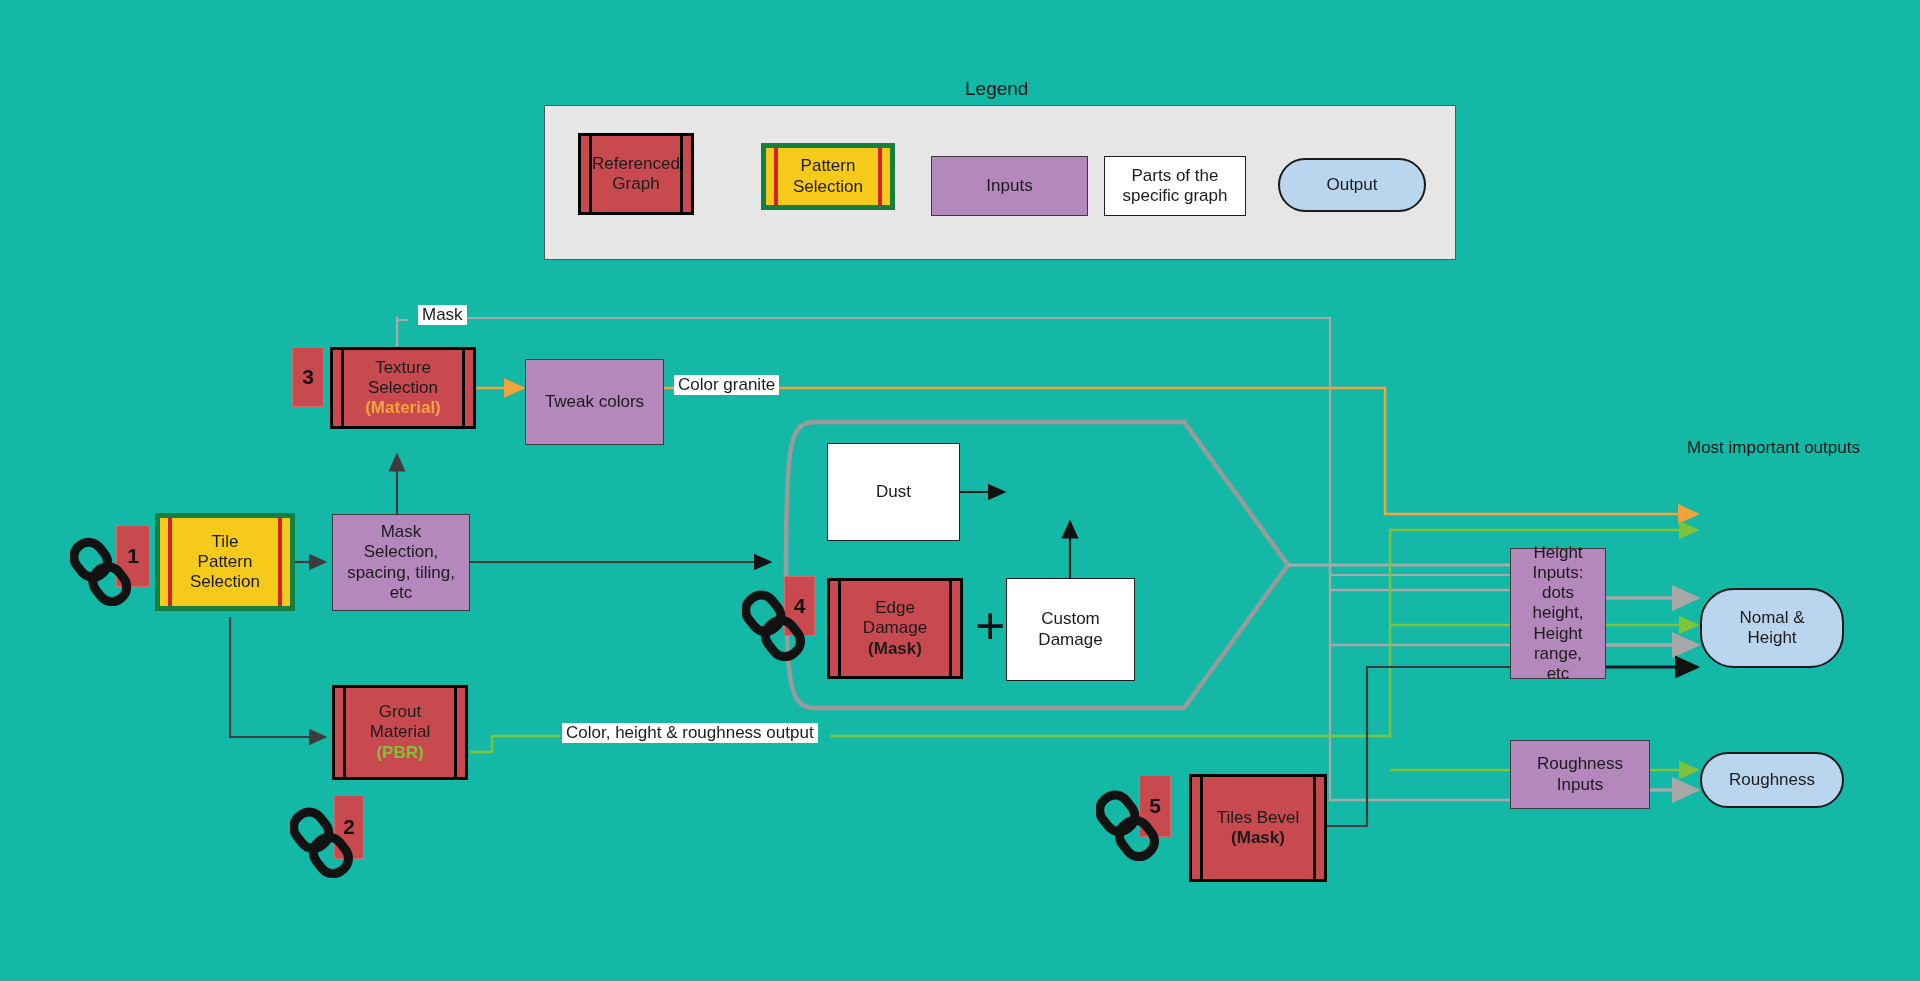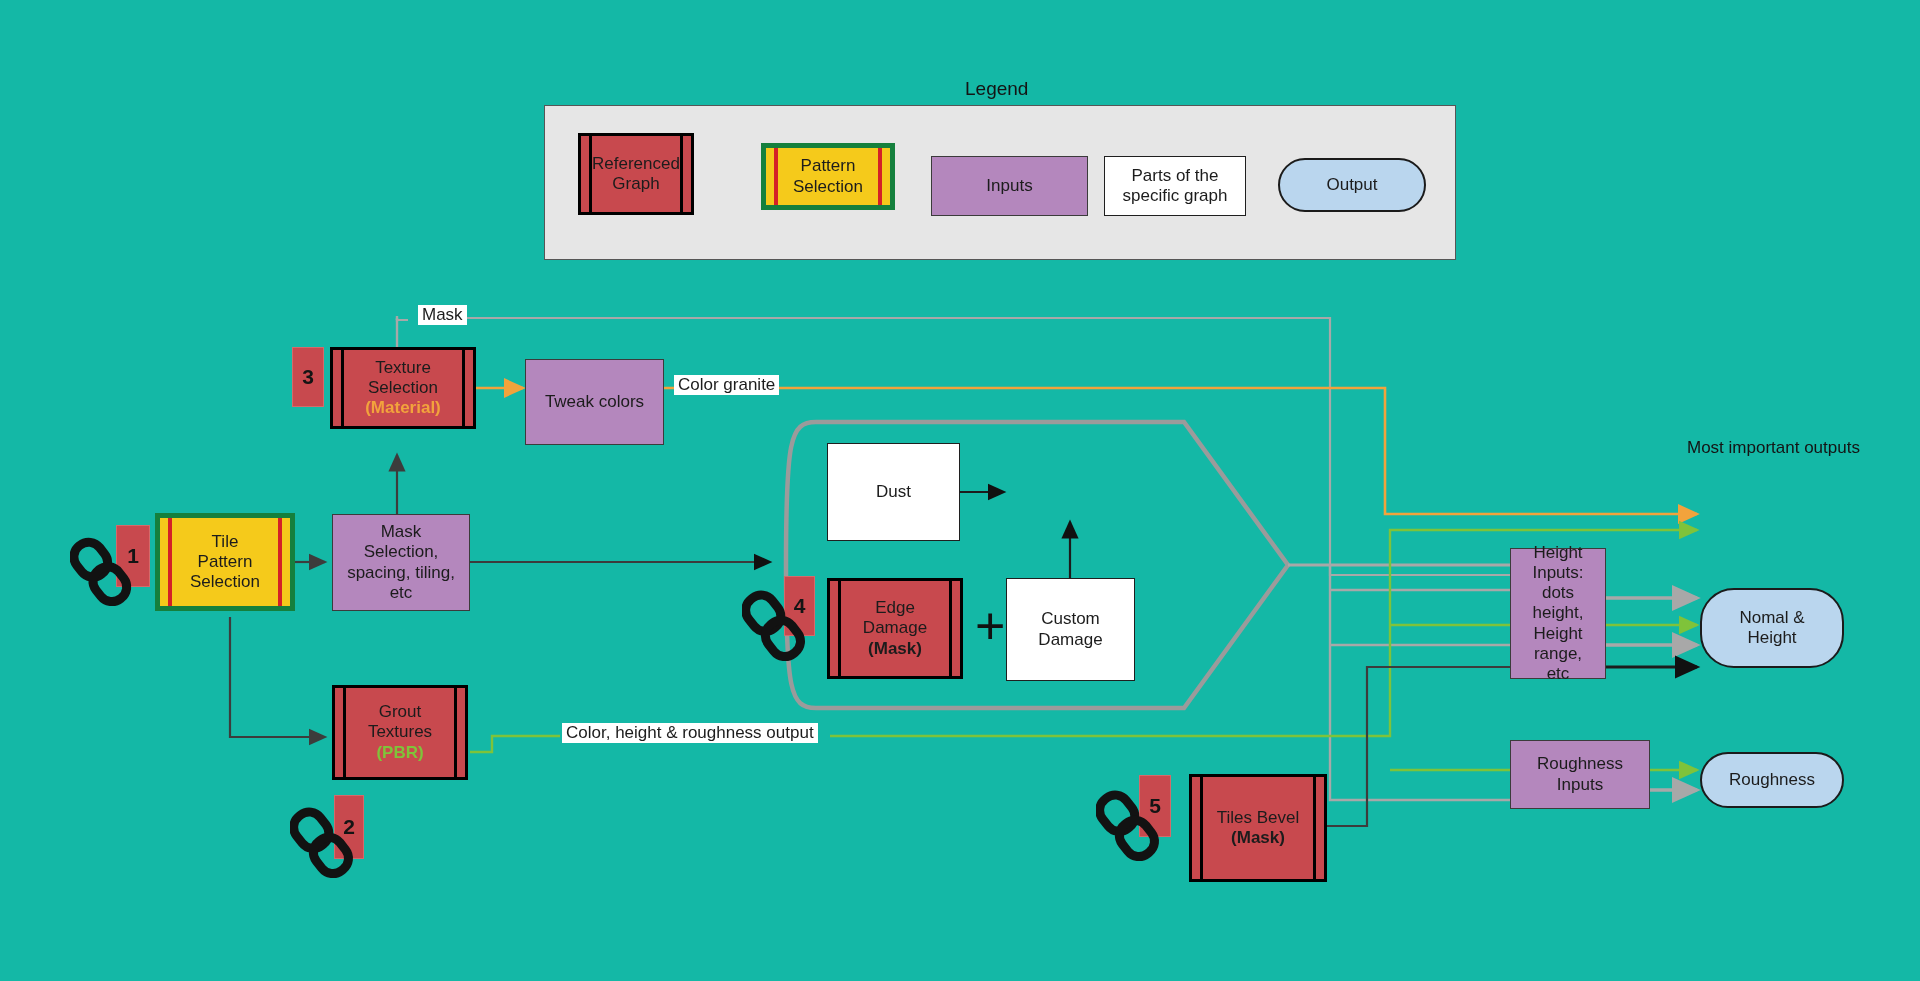--- a/index.html
+++ b/index.html
@@ -299,21 +299,21 @@
 
   <div class="node inputs-node" style="left:332px; top:514px; width:138px; height:97px;">
     <span class="lbl" style="white-space:pre-line;">Mask
 Selection,
 spacing, tiling,
 etc</span>
   </div>
 
   <div class="node ref-graph" style="left:332px; top:685px; width:136px; height:95px; flex-direction:column;">
     <span class="lbl">Grout</span>
-    <span class="lbl">Textures</span>
+    <span class="lbl">Material</span>
     <span class="lbl green-txt">(PBR)</span>
   </div>
 
   <div class="num-tag" style="left:334px; top:795px; width:30px; height:64px;">2</div>
 
   <svg class="chain-icon" style="left:290px; top:805px;" width="64" height="78" viewBox="0 0 64 78">
     <g transform="rotate(-38 32 39)">
       <rect x="17" y="3" width="30" height="37" rx="14" fill="none" stroke="#121212" stroke-width="9"></rect>
       <rect x="17" y="35" width="30" height="37" rx="14" fill="none" stroke="#121212" stroke-width="9"></rect>
     </g>

